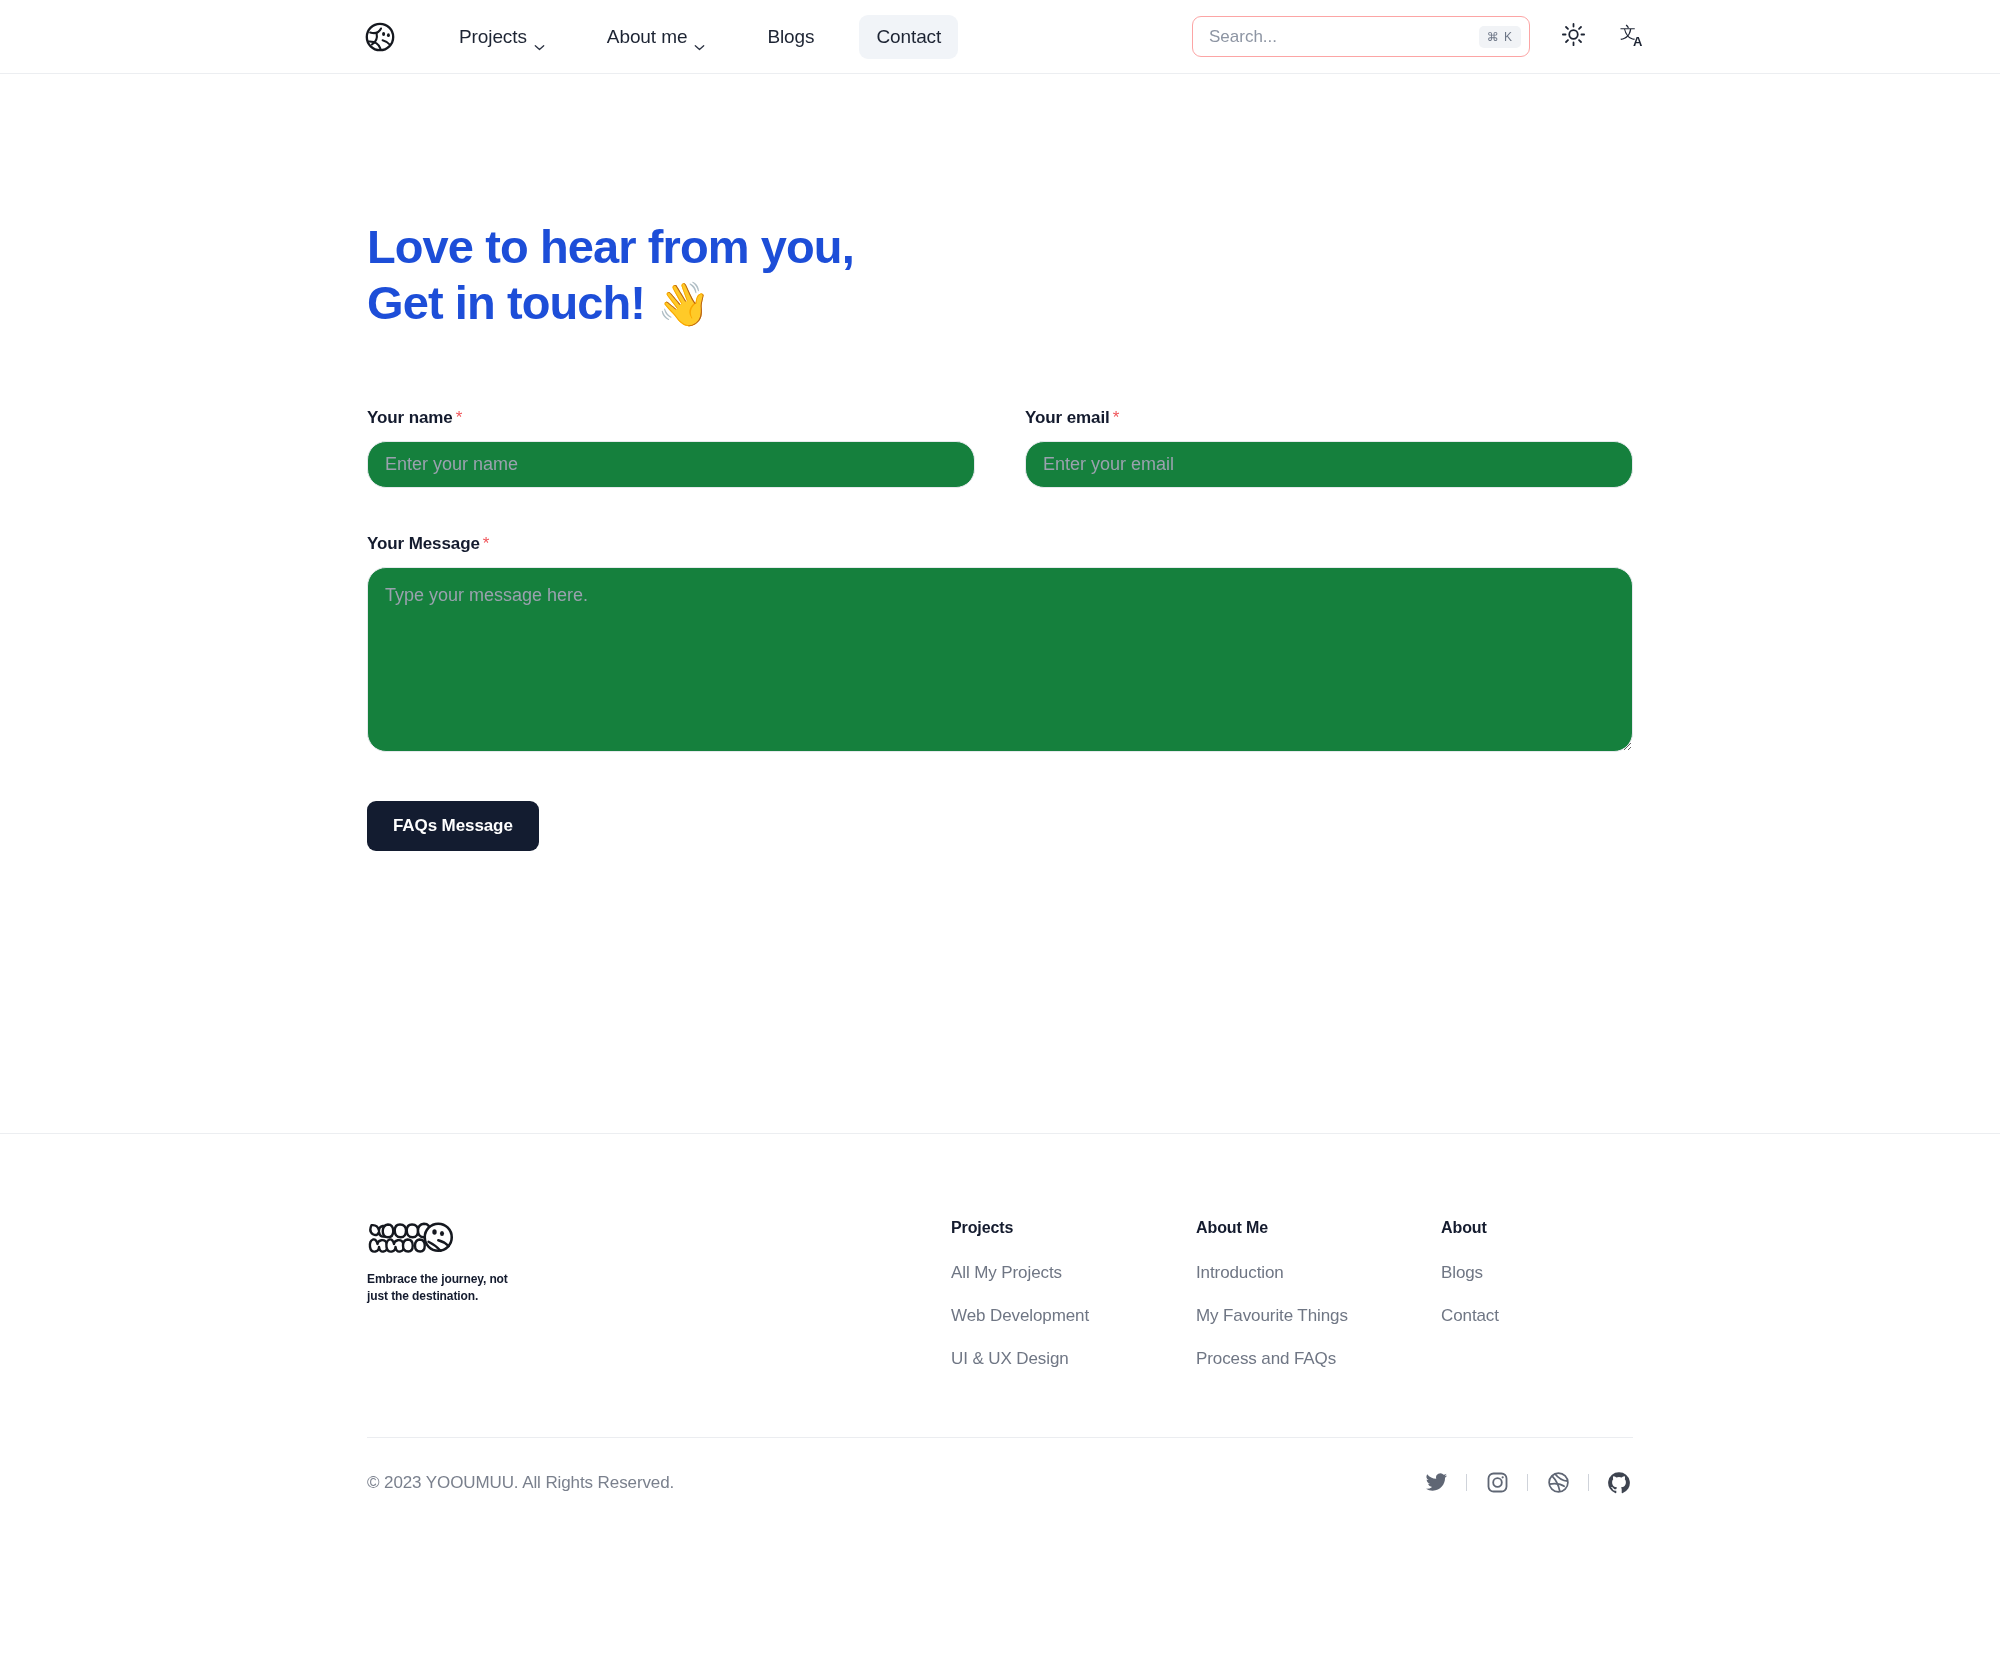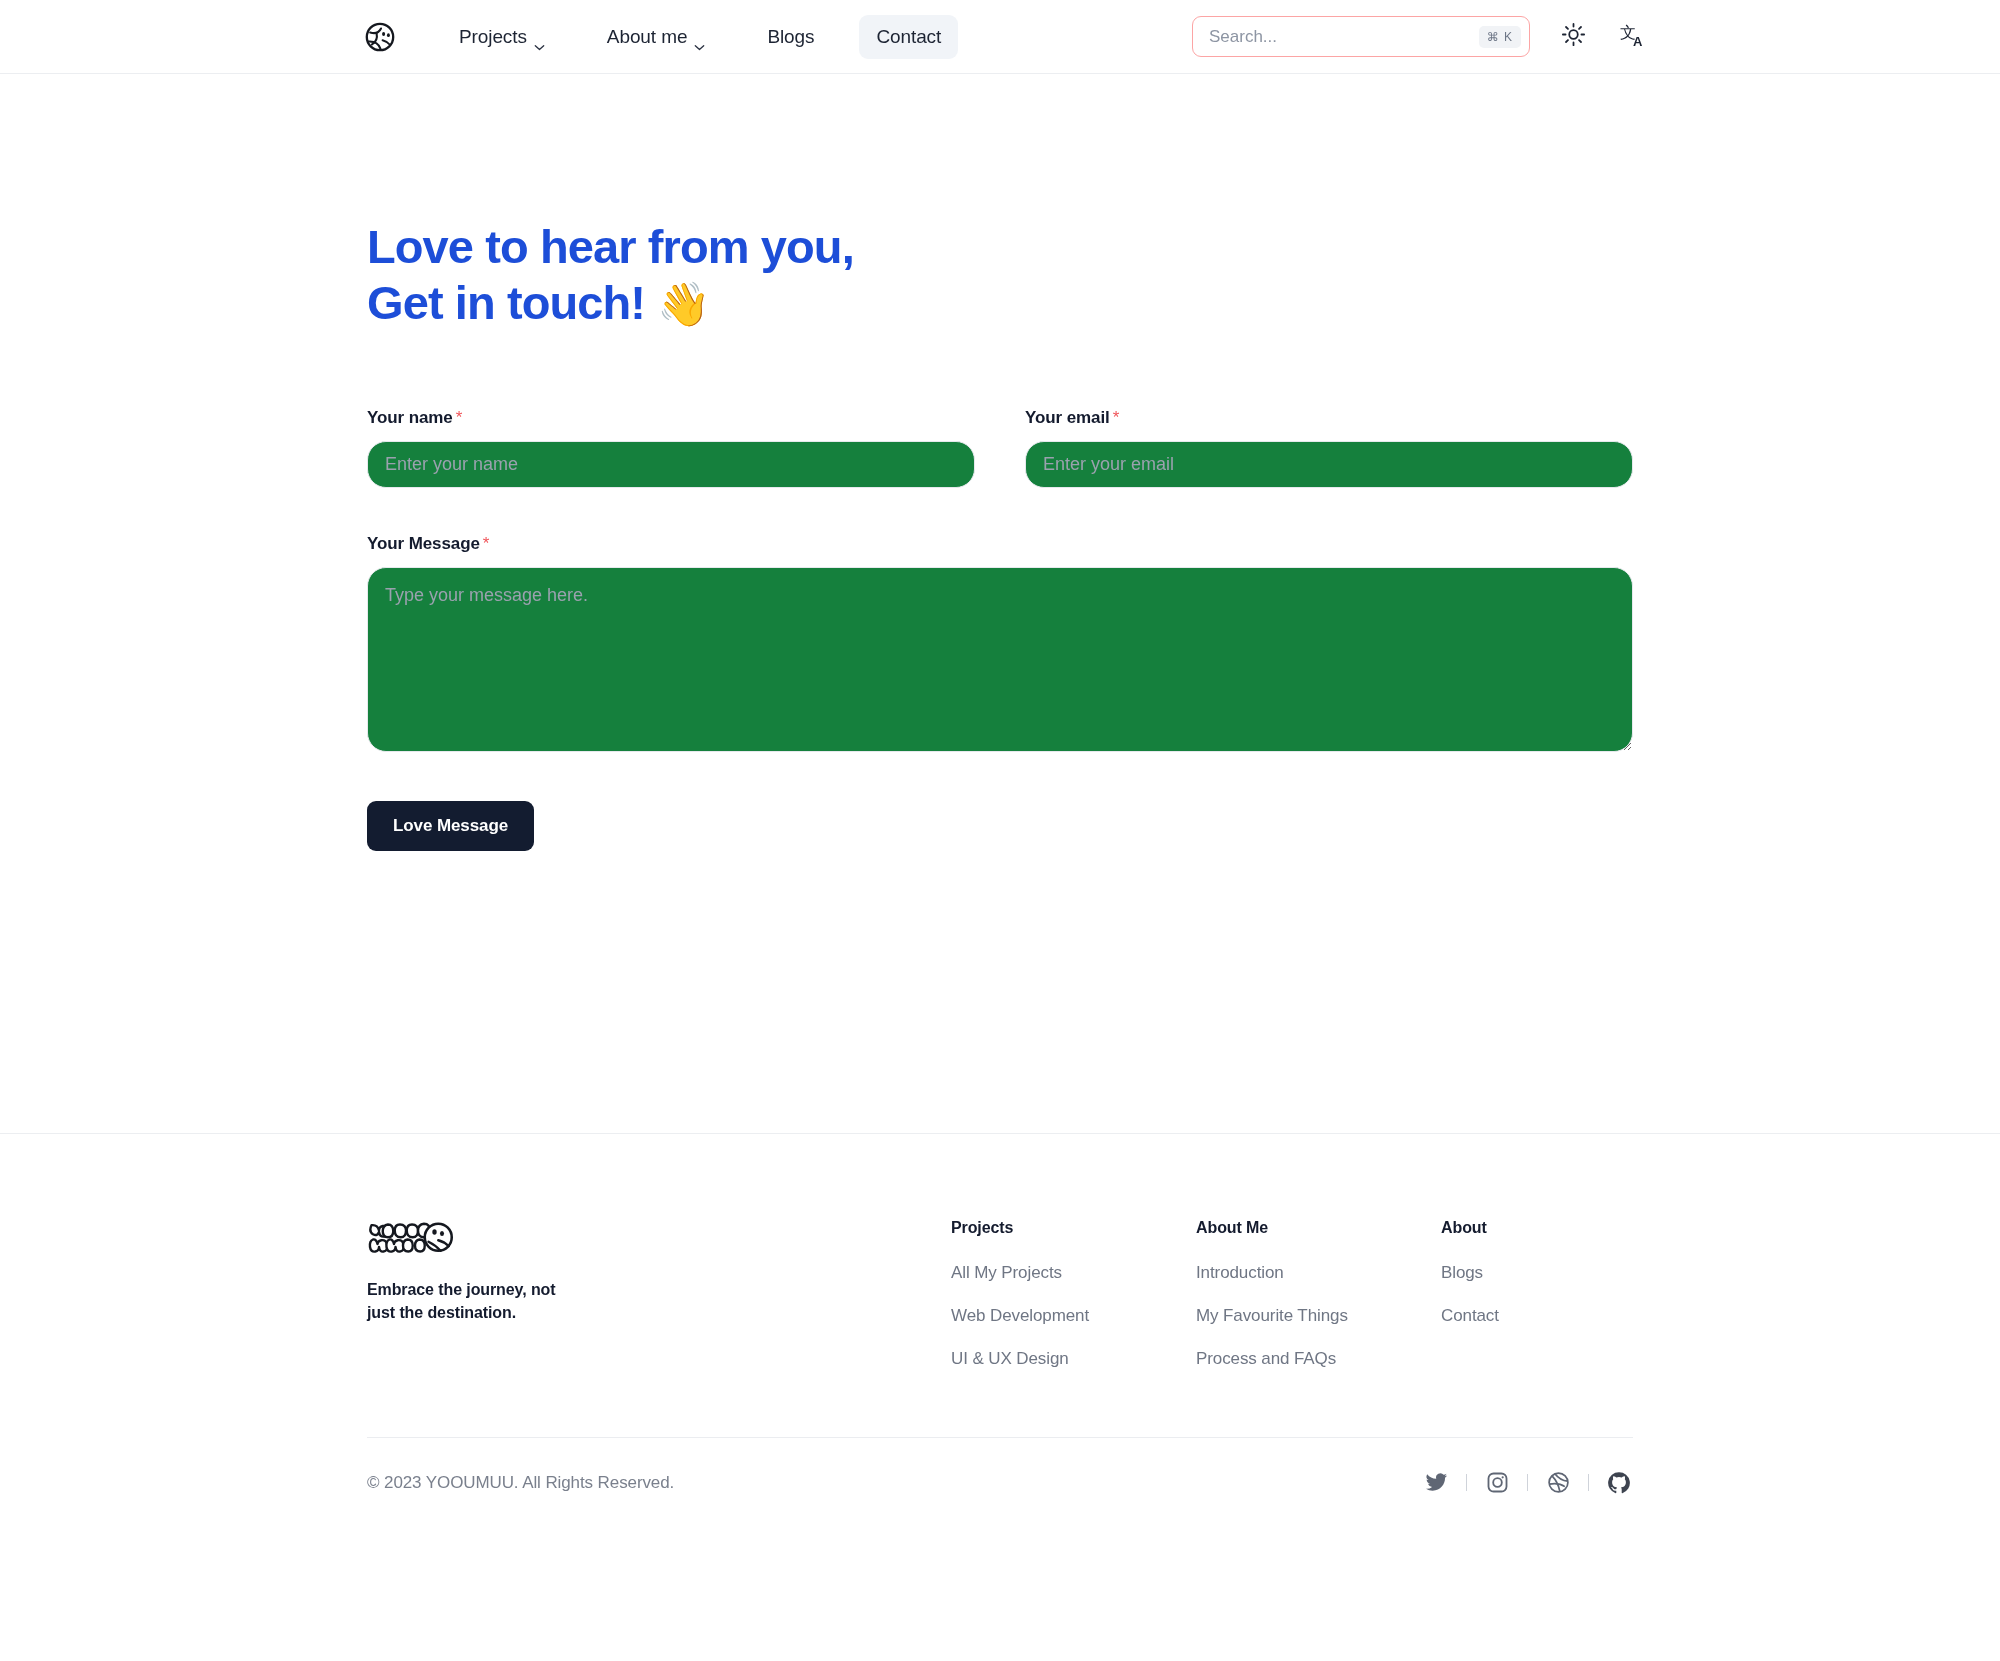--- a/index.html
+++ b/index.html
@@ -187,22 +187,22 @@
     padding-right: 367px;
     padding-top: 85px;
   }
   .footer-top {
     display: flex;
     align-items: flex-start;
   }
   .f-brand { width: 584px; flex: 0 0 584px; }
   .wordmark { width: 90px; height: 38px; display: block; }
   .tagline {
-    margin-top: 22px;
-    font-size: 16px;
+    margin-top: 14px;
+    font-size: 12px;
     font-weight: 700;
     line-height: 1.42;
     color: #141b2e;
     letter-spacing: -0.1px;
   }
   .f-col { width: 245px; flex: 0 0 245px; }
   .f-col.last { width: auto; }
   .f-head {
     font-size: 16px;
     font-weight: 700;
@@ -354,21 +354,21 @@
       </div>
     </div>
 
     <div class="field full field-message">
       <label class="flabel">
         <span>Your Message</span><span class="req">*</span>
       </label>
       <textarea class="textarea" placeholder="Type your message here." style=""></textarea>
     </div>
 
-    <button class="send-btn" type="submit">Love Message</button>
+    <button class="send-btn" type="submit">FAQs Message</button>
   </form>
 </main>
 
 <div class="footer-sep"></div>
 
 <footer class="footer">
 
   <div class="footer-top">
 
     <div class="f-brand">

